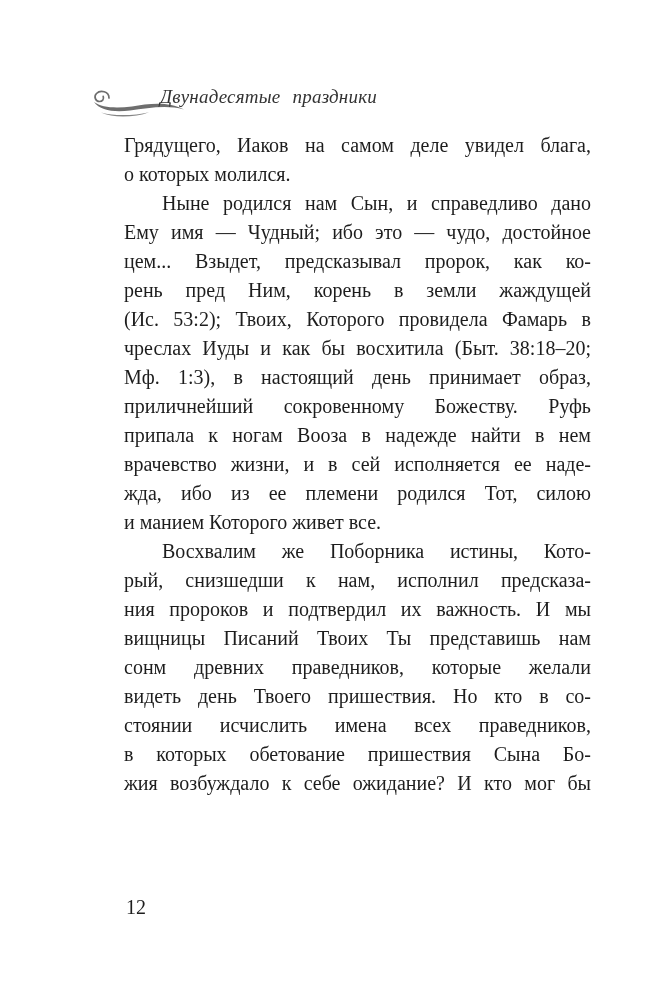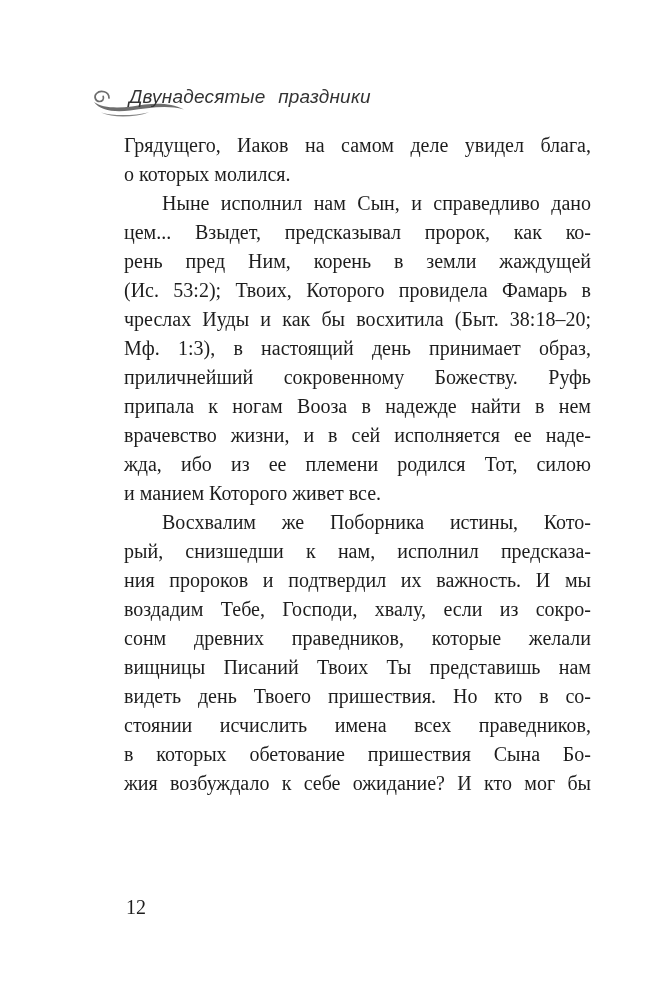--- a/index.html
+++ b/index.html
@@ -27,22 +27,22 @@
     left:0; top:84px;
     width:668px; height:44px;
   }
   .flourish{
     position:absolute;
     left:90px; top:4px;
     width:100px; height:30px;
   }
   .header-title{
     position:absolute;
-    left:129px; top:2px;
-    font-family:Liberation Sans, sans-serif;
+    left:160px; top:2px;
+    font-family:Liberation Serif, serif;
     font-style:italic;
     font-size:19px;
     letter-spacing:0.2px;
     word-spacing:0.38em;
     color:var(--header-text);
     white-space:nowrap;
   }
   
   .text-block{
     position:absolute;
@@ -83,37 +83,37 @@
       <path d="M19 10 C19 3.5 10.5 1.5 6.5 5.5 C3.5 8.5 5.5 13.5 9.5 13.5 C12.5 13.5 14.2 11.2 13.2 8.4" fill="none" stroke="#6e6e6e" stroke-width="1.7" stroke-linecap="round"></path>
       <path d="M4 14 C10 22.5 24 24.5 40 22.5 C58 20.3 76 16.5 94 21.5 C77 12.8 58 16.2 42 18.4 C27 20.3 12 20 4 14 Z" fill="#6e6e6e"></path>
       <path d="M11 24.5 C25 28.5 45 27.5 59 24.2 C45 29.6 23 30.4 11 24.5 Z" fill="#6e6e6e" opacity="0.85"></path>
     </svg>
     <span class="header-title">Двунадесятые праздники</span>
   </div>
 
   <div class="text-block">
       <div class="line just">Грядущего, Иаков на самом деле увидел блага,</div>
       <div class="line">о которых молился.</div>
-      <div class="line indent just">Ныне исполнил нам Сын, и справедливо дано</div>
+      <div class="line indent just">Ныне родился нам Сын, и справедливо дано</div>
+      <div class="line just">Ему имя — Чудный; ибо это — чудо, достойное</div>
       <div class="line just">цем... Взыдет, предсказывал пророк, как ко-</div>
       <div class="line just">рень пред Ним, корень в земли жаждущей</div>
       <div class="line just">(Ис. 53:2); Твоих, Которого провидела Фамарь в</div>
       <div class="line just">чреслах Иуды и как бы восхитила (Быт. 38:18–20;</div>
       <div class="line just">Мф. 1:3), в настоящий день принимает образ,</div>
       <div class="line just">приличнейший сокровенному Божеству. Руфь</div>
       <div class="line just">припала к ногам Вооза в надежде найти в нем</div>
       <div class="line just">врачевство жизни, и в сей исполняется ее наде-</div>
       <div class="line just">жда, ибо из ее племени родился Тот, силою</div>
       <div class="line">и манием Которого живет все.</div>
       <div class="line indent just">Восхвалим же Поборника истины, Кото-</div>
       <div class="line just">рый, снизшедши к нам, исполнил предсказа-</div>
       <div class="line just">ния пророков и подтвердил их важность. И мы</div>
-      <div class="line just">воздадим Тебе, Господи, хвалу, если из сокро-</div>
+      <div class="line just">вищницы Писаний Твоих Ты представишь нам</div>
       <div class="line just">сонм древних праведников, которые желали</div>
-      <div class="line just">вищницы Писаний Твоих Ты представишь нам</div>
       <div class="line just">видеть день Твоего пришествия. Но кто в со-</div>
       <div class="line just">стоянии исчислить имена всех праведников,</div>
       <div class="line just">в которых обетование пришествия Сына Бо-</div>
       <div class="line just">жия возбуждало к себе ожидание? И кто мог бы</div>
     </div>
 
   <div class="page-number">12</div>
 
 </div>
 

